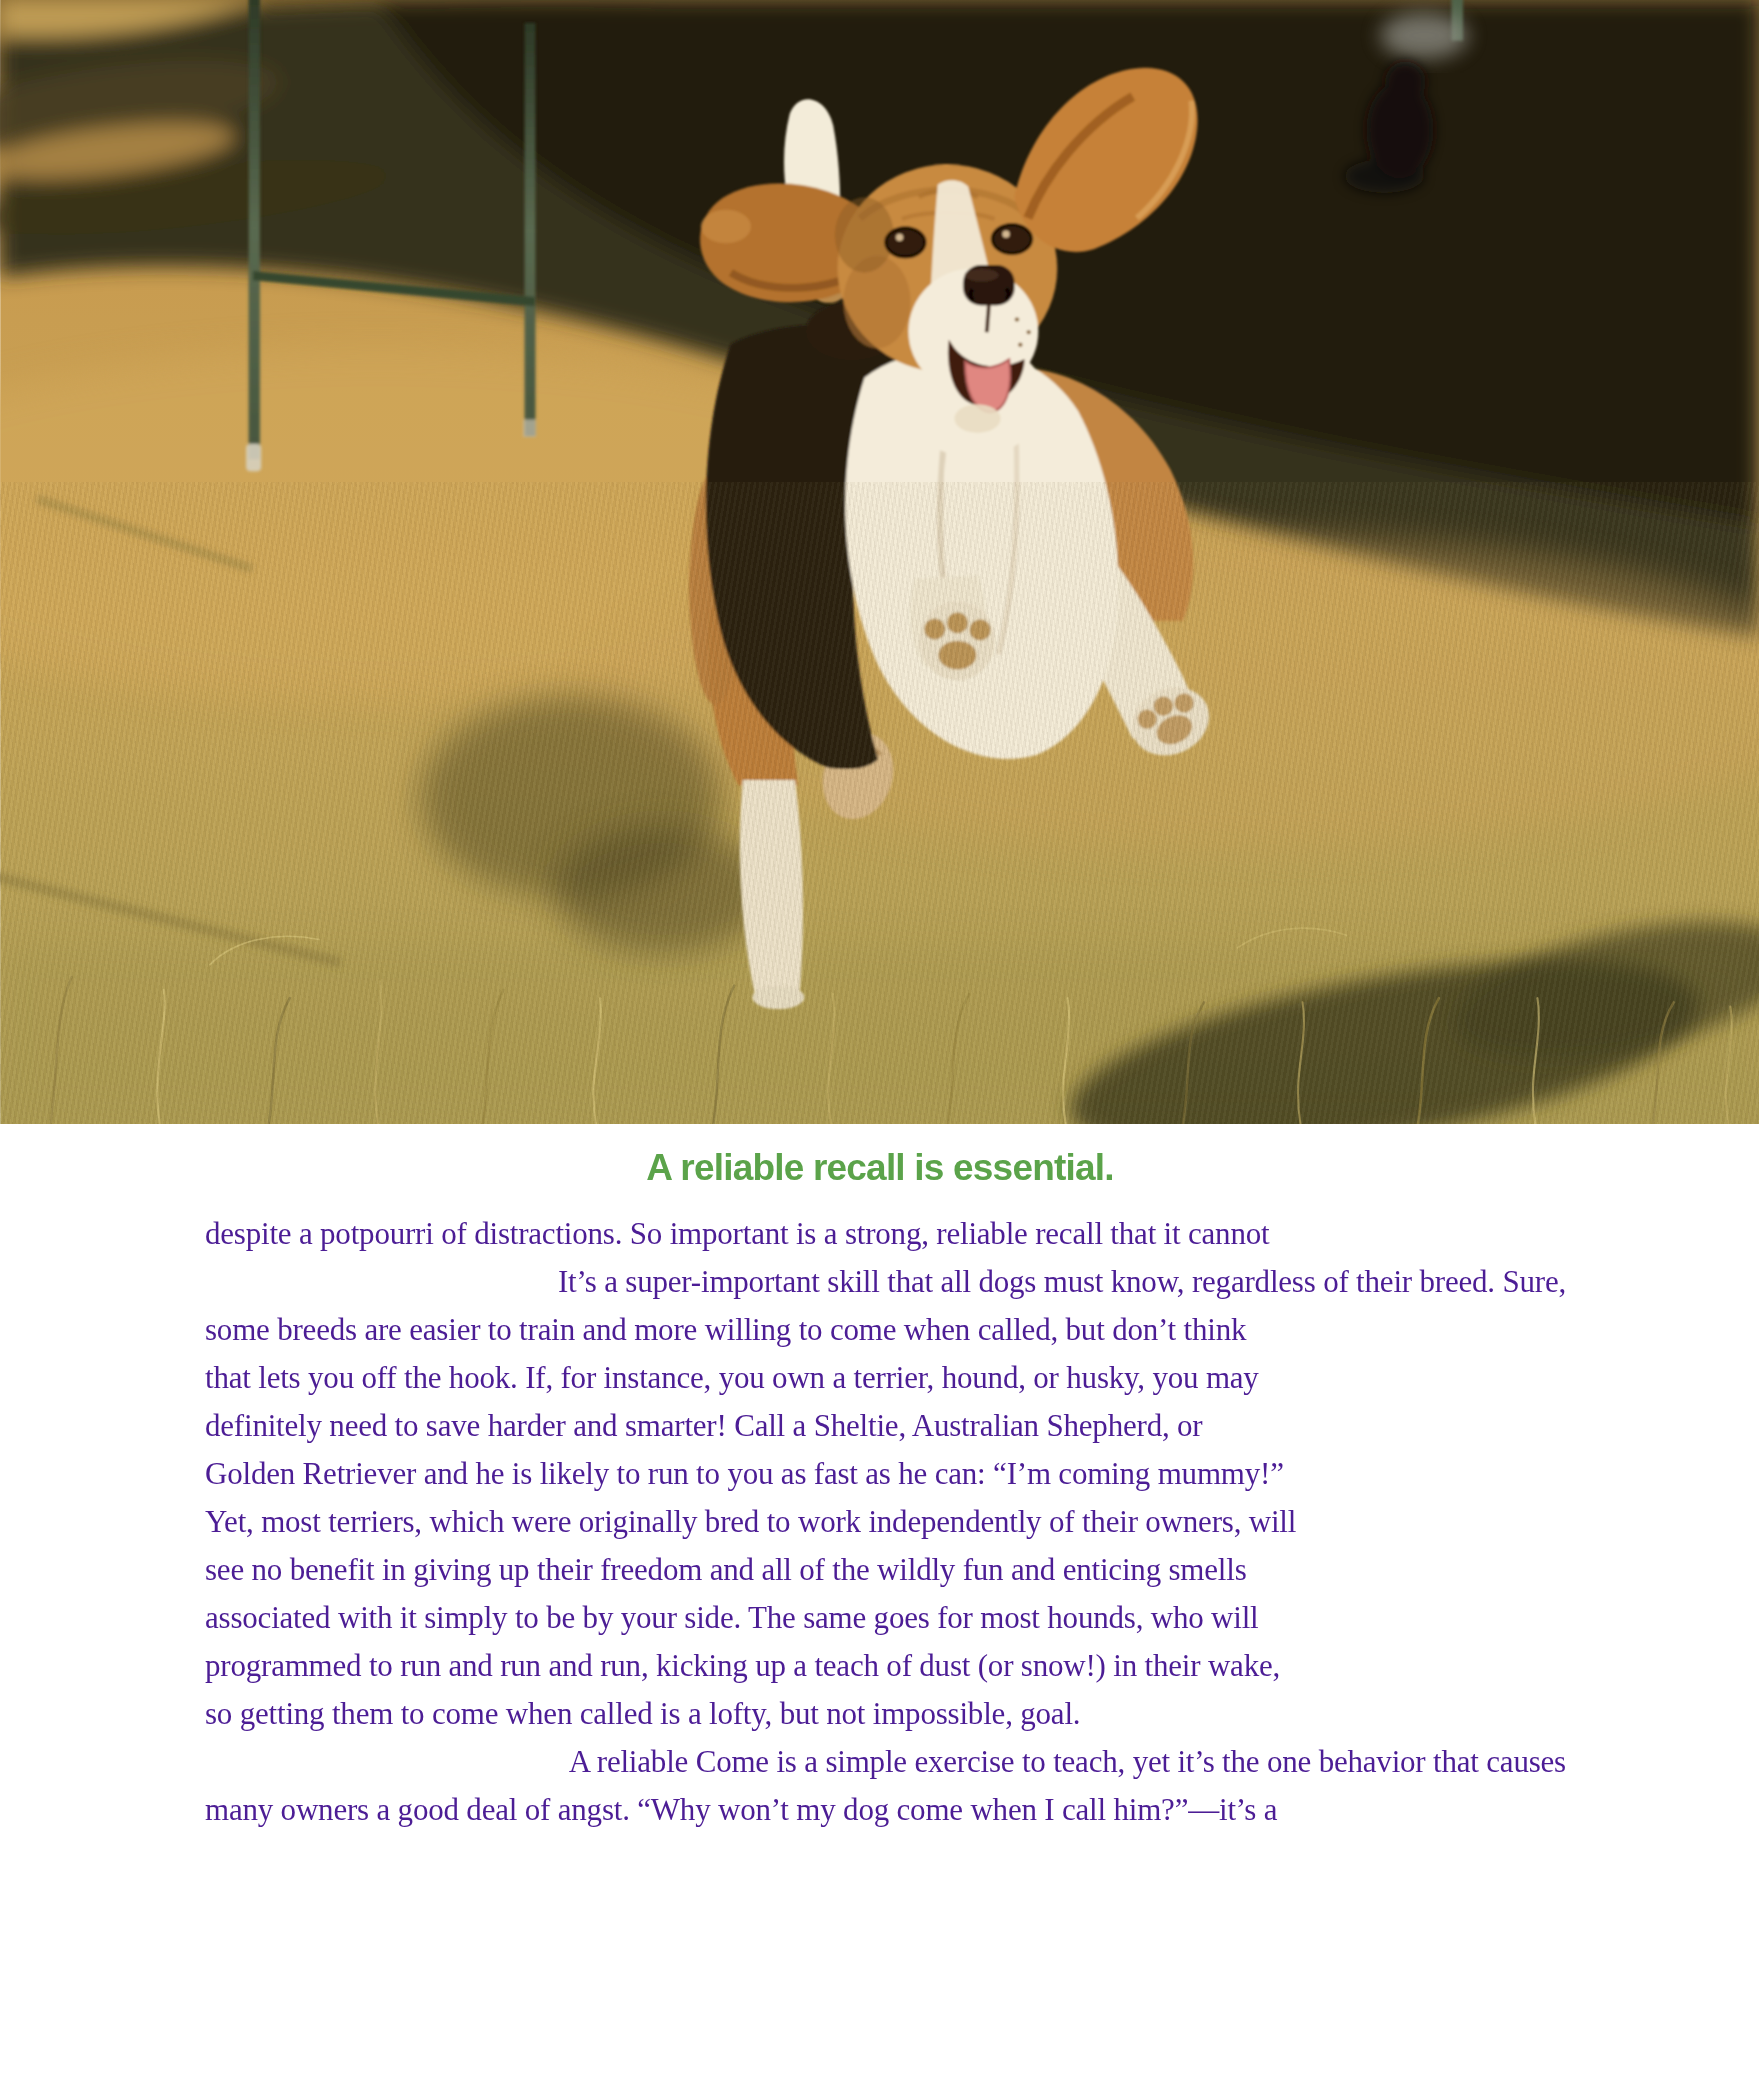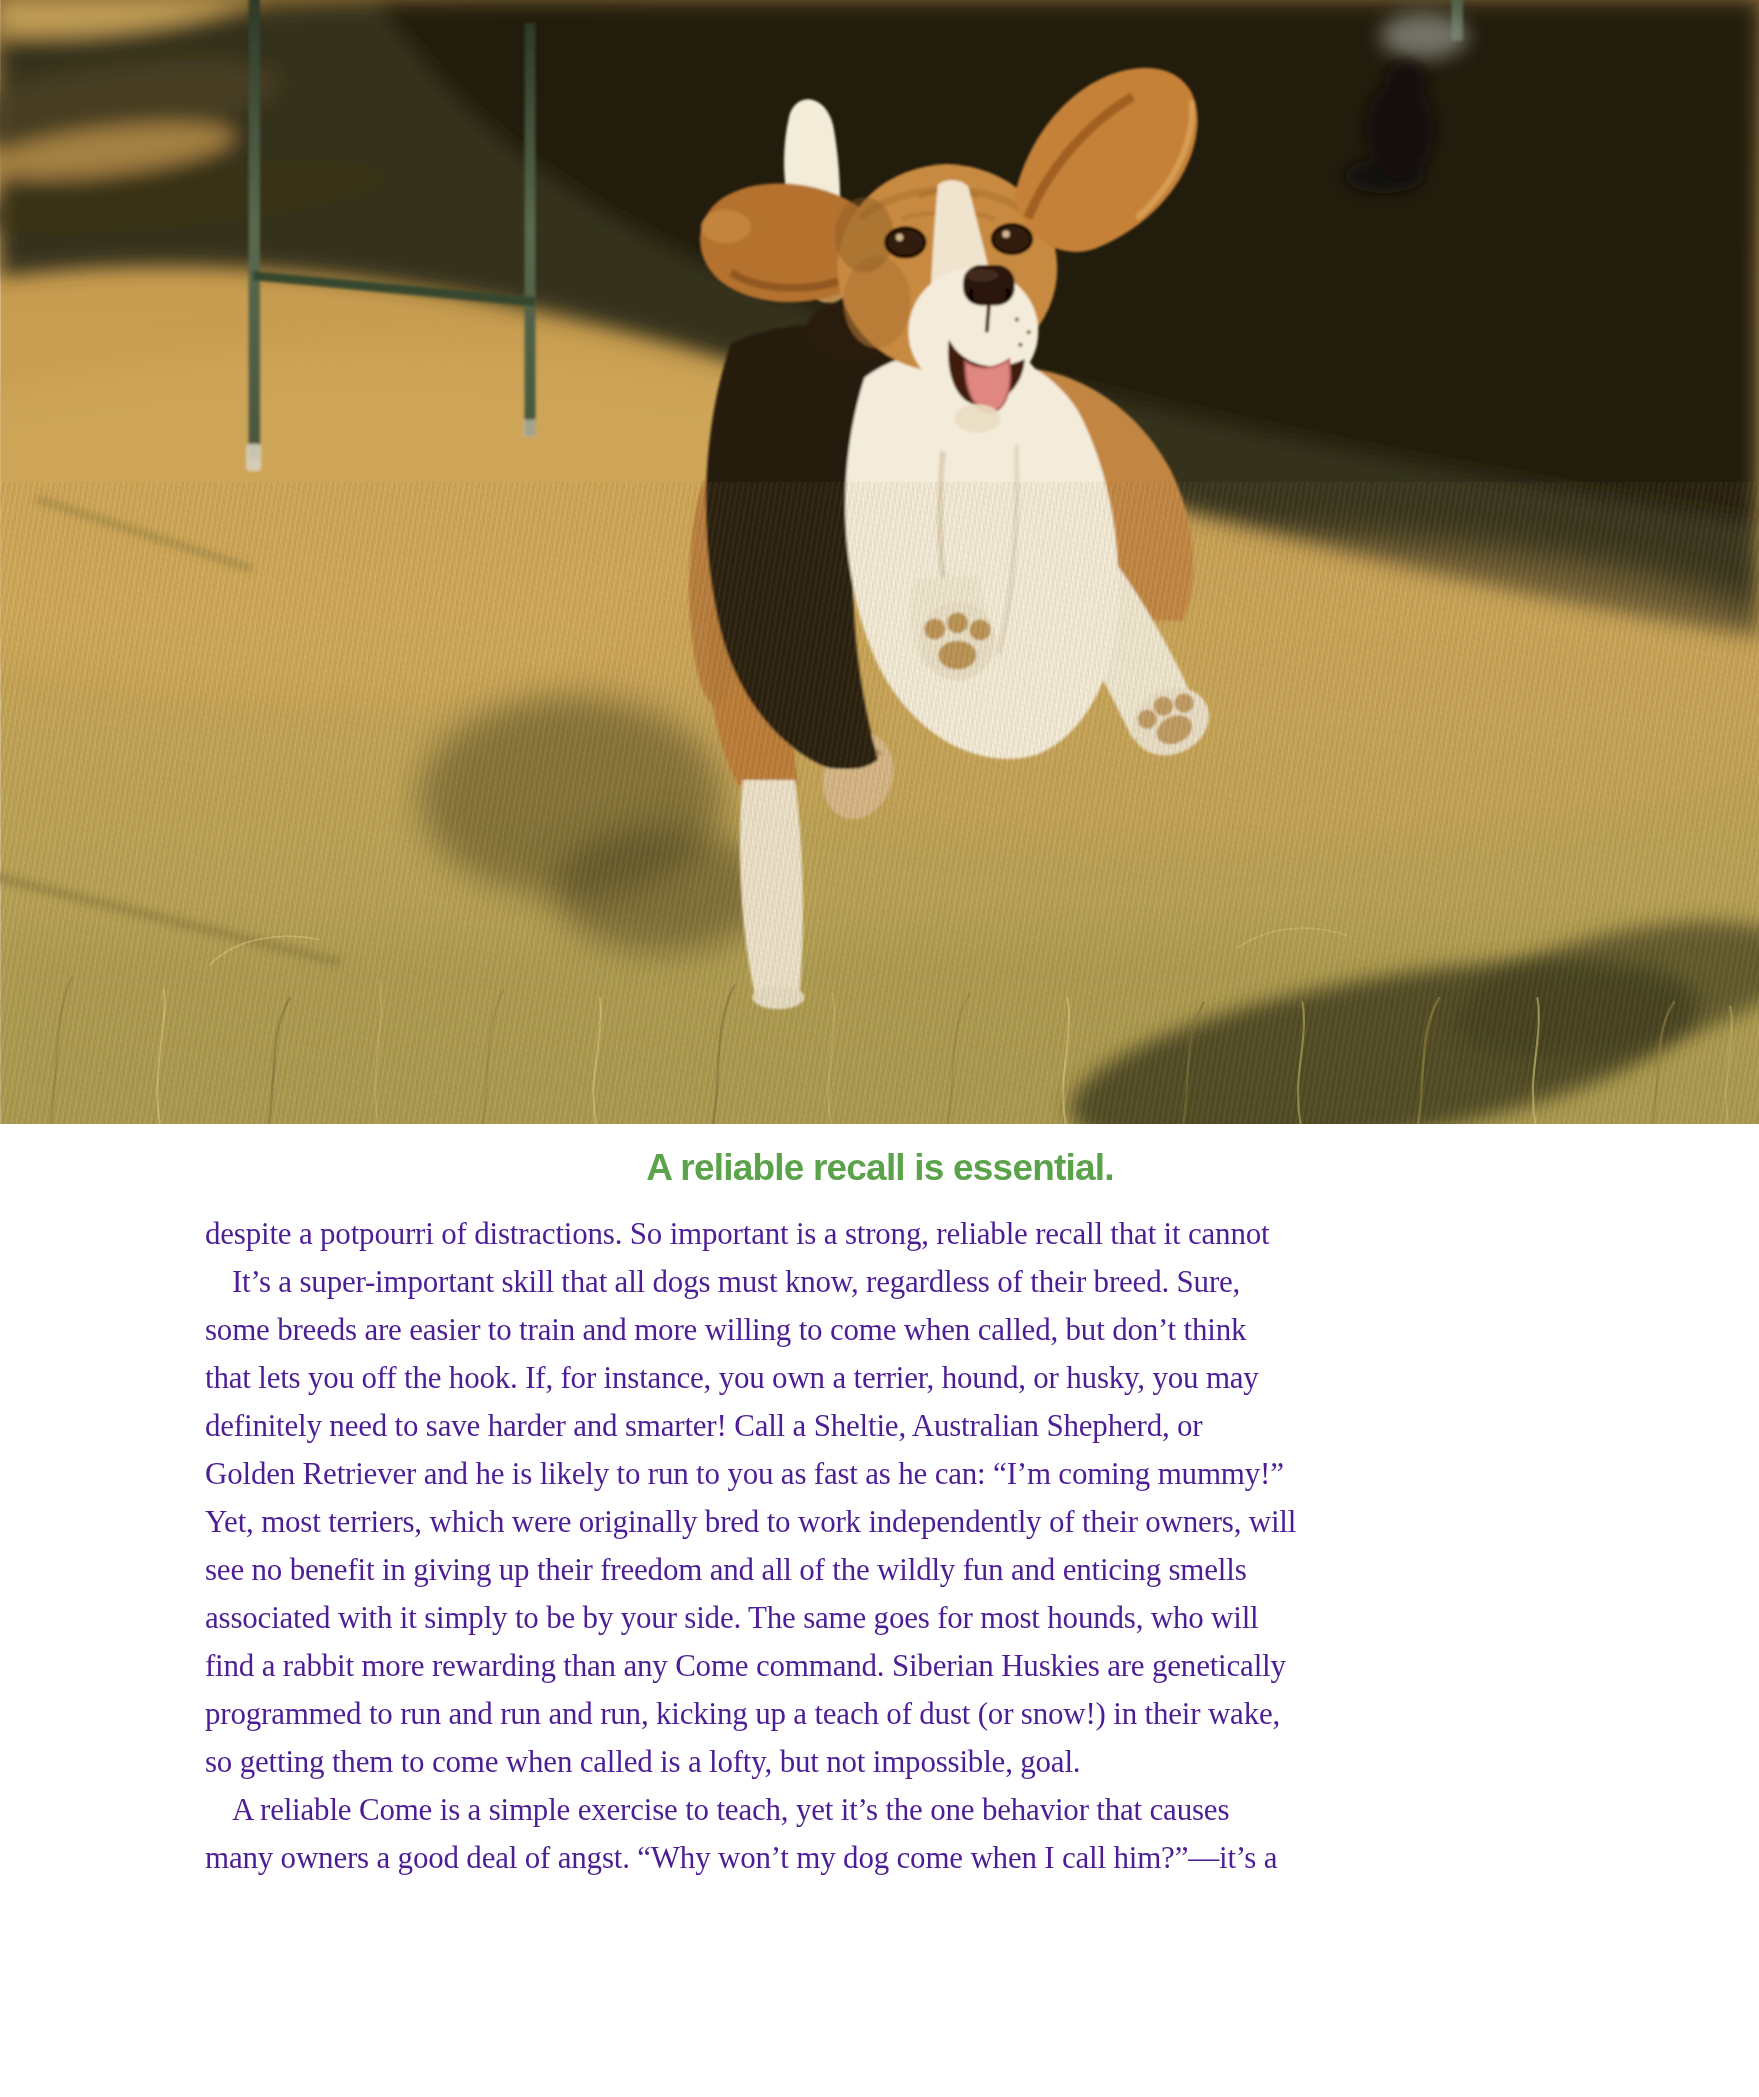--- a/index.html
+++ b/index.html
@@ -10,21 +10,21 @@
   .grass-tex{position:absolute;left:0;top:482px;width:1760px;height:642px;pointer-events:none;
     background:
       repeating-linear-gradient(100deg, rgba(255,240,180,.06) 0 2.5px, rgba(120,95,40,.06) 2.5px 5.5px),
       repeating-linear-gradient(82deg, rgba(60,50,20,.05) 0 1.3px, rgba(255,255,255,0) 1.3px 3.8px);}
   .caption{position:absolute;left:0;top:1149px;width:1760px;text-align:center;
     font-family:"Liberation Sans",sans-serif;font-weight:700;font-size:37px;line-height:1;
     letter-spacing:-0.8px;color:#5ba34a;}
   .body-text{position:absolute;left:205px;top:1210px;width:1361px;
     font-size:31px;line-height:48px;color:#4c1d95;letter-spacing:-0.2px;}
   .body-text .line{white-space:nowrap;}
-  .body-text .line.indent{text-indent:27px;}
+  .body-text .line.indent{text-indent:27px;text-align:right;}
 </style>
 </head>
 <body>
 
 <div class="page">
 
   <div class="photo">
     <svg width="1760" height="1124" viewBox="0 0 4195 2680" xmlns="http://www.w3.org/2000/svg">
       <defs>
         <linearGradient id="gBase" x1="0" y1="0" x2="0" y2="1">
@@ -221,21 +221,20 @@
   <div class="body-text">
       <div class="line">despite a potpourri of distractions. So important is a strong, reliable recall that it cannot</div>
       <div class="line indent">It’s a super-important skill that all dogs must know, regardless of their breed. Sure,</div>
       <div class="line">some breeds are easier to train and more willing to come when called, but don’t think</div>
       <div class="line">that lets you off the hook. If, for instance, you own a terrier, hound, or husky, you may</div>
       <div class="line">definitely need to save harder and smarter! Call a Sheltie, Australian Shepherd, or</div>
       <div class="line">Golden Retriever and he is likely to run to you as fast as he can: “I’m coming mummy!”</div>
       <div class="line">Yet, most terriers, which were originally bred to work independently of their owners, will</div>
       <div class="line">see no benefit in giving up their freedom and all of the wildly fun and enticing smells</div>
       <div class="line">associated with it simply to be by your side. The same goes for most hounds, who will</div>
-      <div class="line">find a rabbit more rewarding than any Come command. Siberian Huskies are genetically</div>
       <div class="line">programmed to run and run and run, kicking up a teach of dust (or snow!) in their wake,</div>
       <div class="line">so getting them to come when called is a lofty, but not impossible, goal.</div>
       <div class="line indent">A reliable Come is a simple exercise to teach, yet it’s the one behavior that causes</div>
       <div class="line">many owners a good deal of angst. “Why won’t my dog come when I call him?”—it’s a</div>
     </div>
 
 </div>
 
 
 </body></html>

